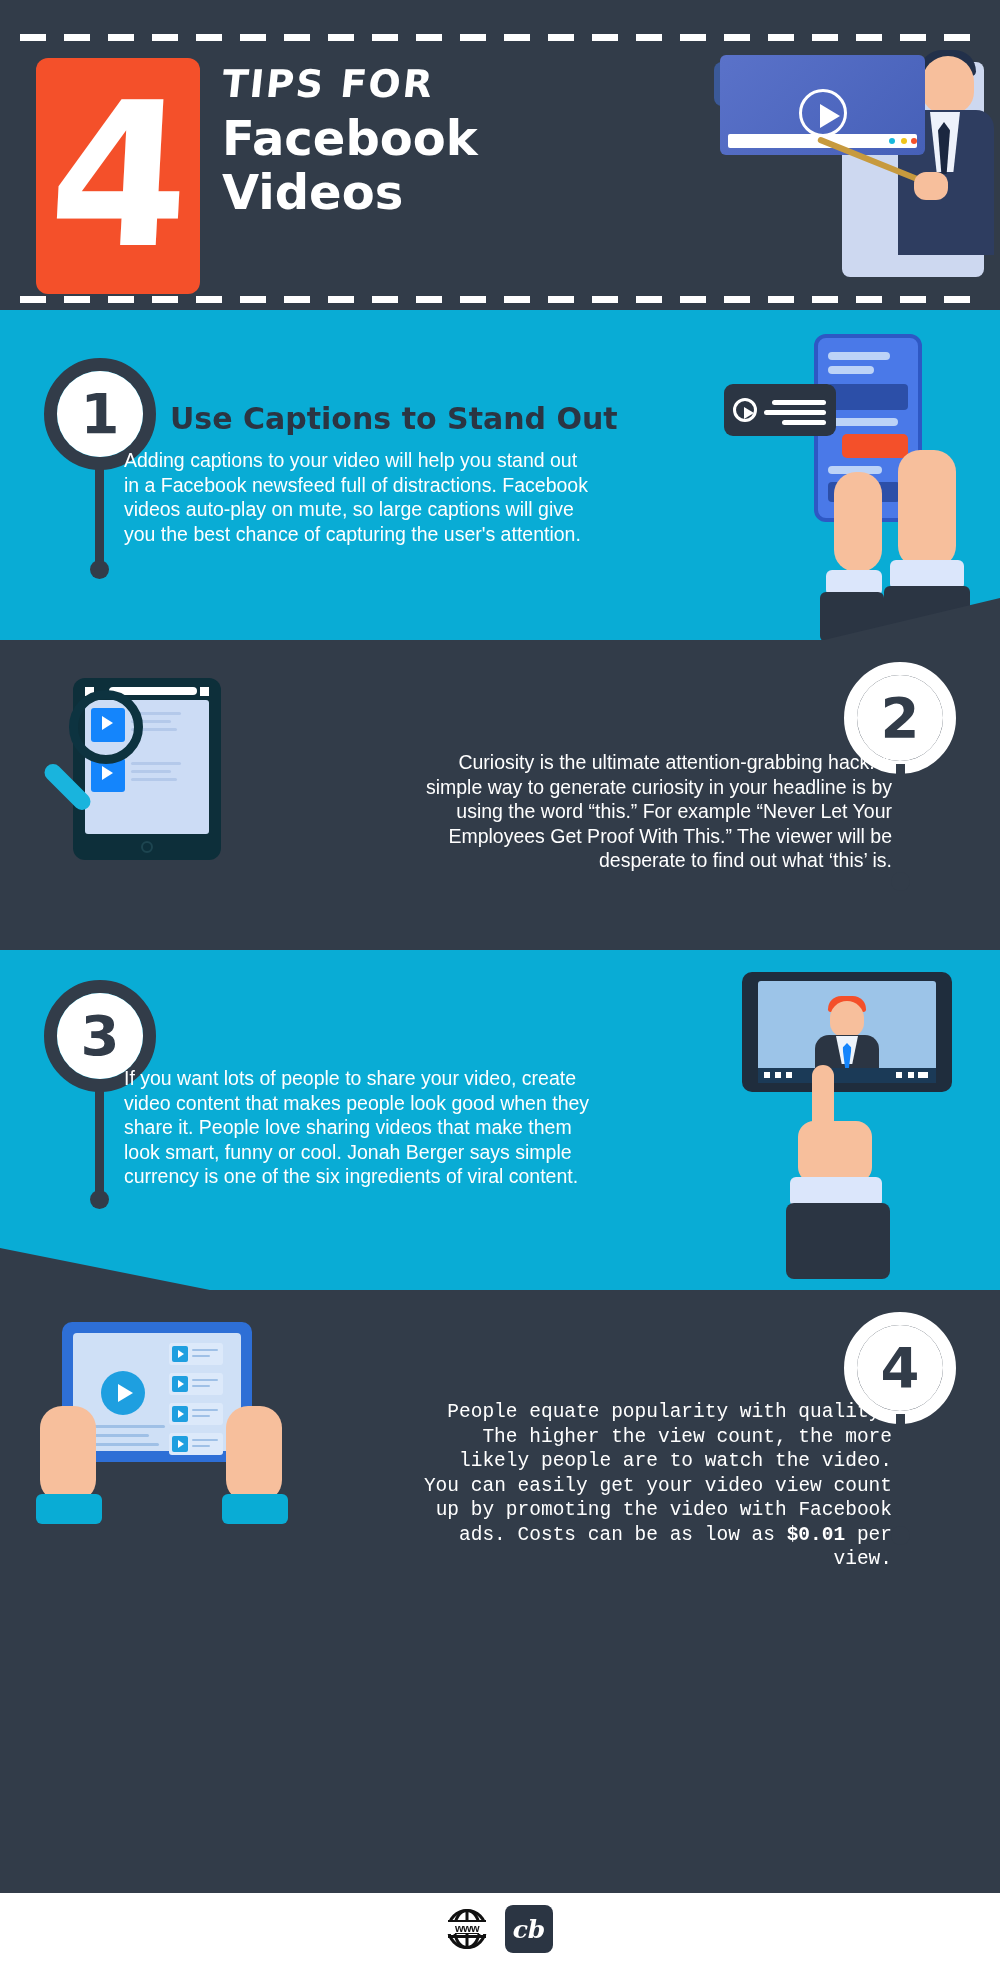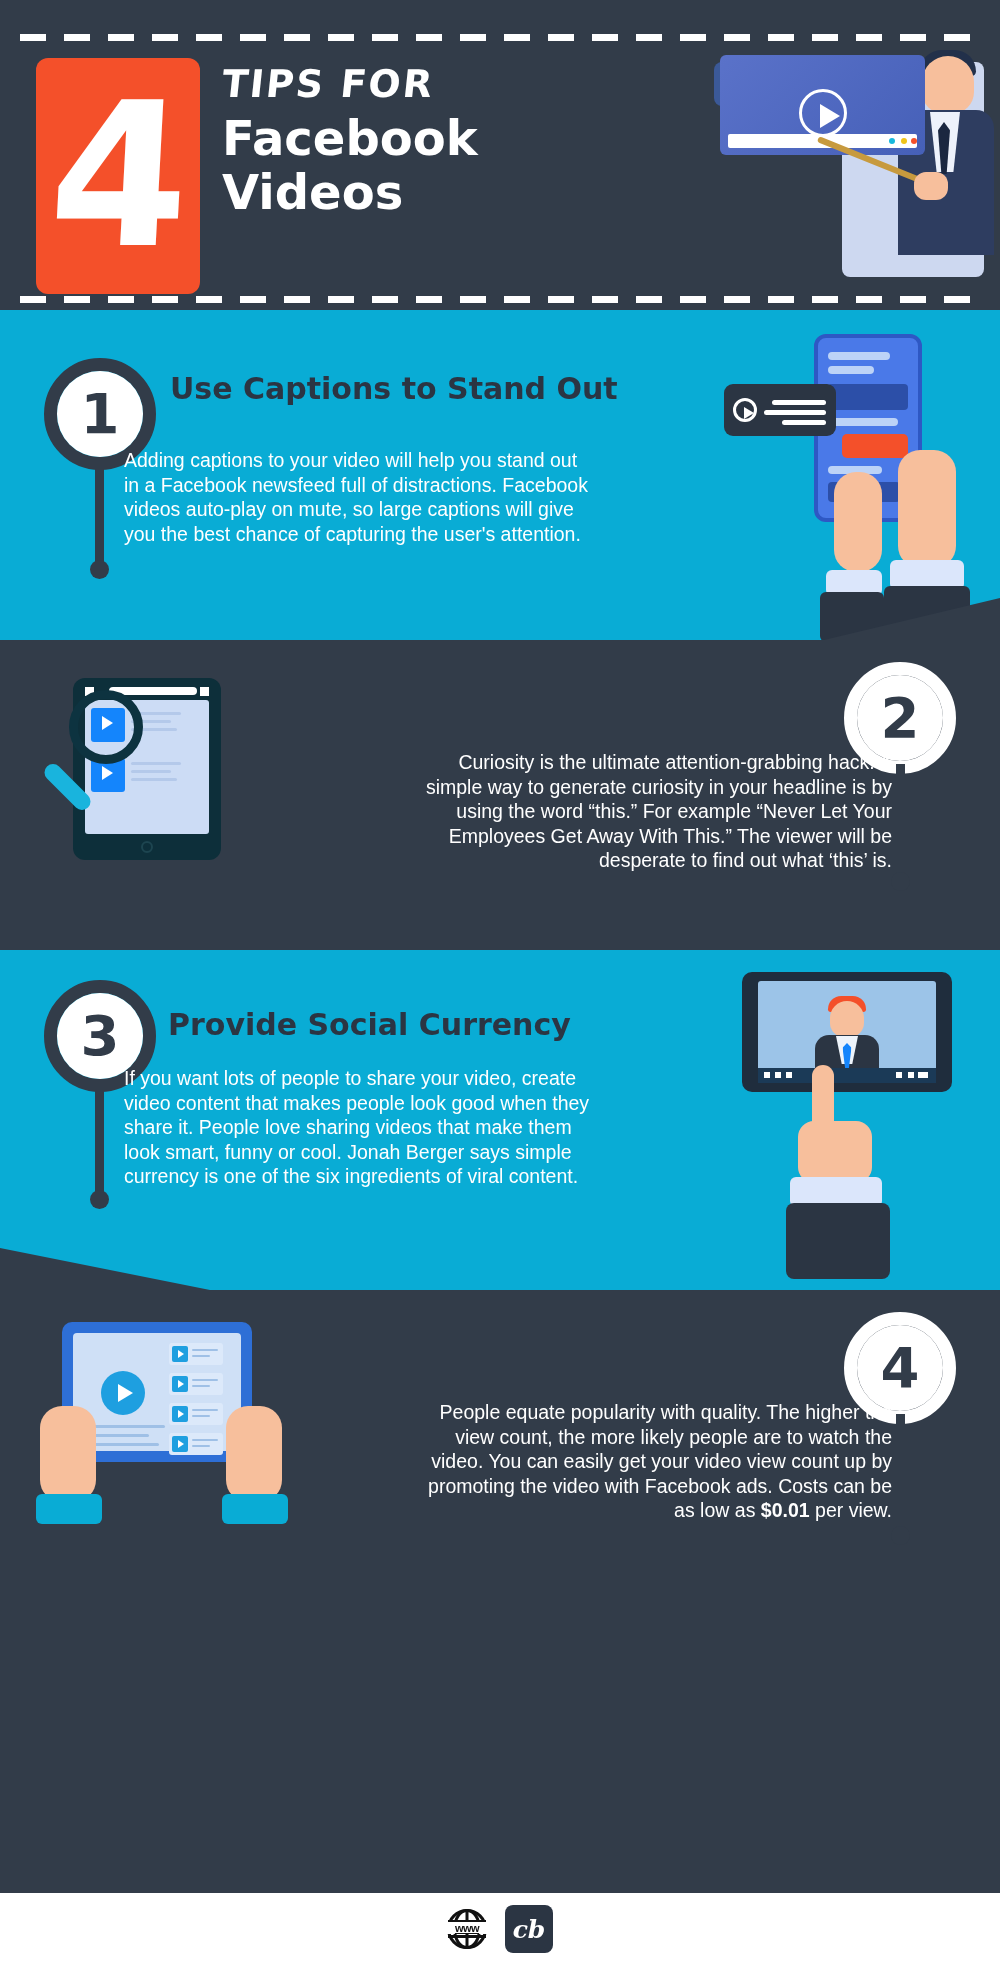--- a/index.html
+++ b/index.html
@@ -286,21 +286,21 @@
   <div class="section sec-cyan s1">
     <div class="marker" style="left:44px; top:48px;">
       <div class="ring"></div>
       <div class="disc">
         <span>1</span>
       </div>
     </div>
     <div class="stem" style="left:95px; top:150px; height:110px;"></div>
     <div class="stem-dot" style="left:90px; top:250px;"></div>
 
-    <div class="head dark" style="left:170px; top:62px; width:460px;">Use Captions to Stand Out</div>
+    <div class="head dark" style="left:170px; top:92px; width:460px;">Use Captions to Stand Out</div>
     <div class="body-txt" style="left:124px; top:138px; width:470px;">Adding captions to your video will help you stand out in a Facebook newsfeed full of distractions. Facebook videos auto-play on mute, so large captions will give you the best chance of capturing the user's attention.</div>
 
     <div class="s1-art">
       <div class="s1-phone">
         <div class="line" style="top:14px; width:62px;"></div>
         <div class="line" style="top:28px; width:46px;"></div>
         <div class="blk" style="top:46px; width:80px; height:26px;"></div>
         <div class="line" style="top:80px; width:70px;"></div>
         <div class="orange" style="left:24px; top:96px; width:66px; height:24px;"></div>
         <div class="line" style="top:128px; width:54px;"></div>
@@ -327,21 +327,21 @@
   <div class="section sec-dark s2">
     <div class="marker" style="right:44px; top:22px;">
       <div class="ring light"></div>
       <div class="disc">
         <span>2</span>
       </div>
     </div>
     <div class="stem" style="right:95px; top:124px; height:118px;"></div>
     <div class="stem-dot" style="right:90px; top:232px;"></div>
 
-    <div class="body-txt right" style="right:108px; top:110px; width:470px;">Curiosity is the ultimate attention-grabbing hack. A simple way to generate curiosity in your headline is by using the word “this.” For example “Never Let Your Employees Get Away With This.” The viewer will be desperate to find out what ‘this’ is.</div>
+    <div class="body-txt right" style="right:108px; top:110px; width:470px;">Curiosity is the ultimate attention-grabbing hack. A simple way to generate curiosity in your headline is by using the word “this.” For example “Never Let Your Employees Get Proof With This.” The viewer will be desperate to find out what ‘this’ is.</div>
 
     <div class="s2-art">
       <div class="tablet">
         <div class="tbar">
           <div class="ic" style="left:0;"></div>
           <div class="pill"></div>
           <div class="ic" style="right:0;"></div>
         </div>
         <div class="scr">
           <div class="thumb" style="left:6px; top:8px;"></div>
@@ -363,21 +363,20 @@
   <div class="section sec-cyan s3">
     <div class="marker" style="left:44px; top:30px;">
       <div class="ring"></div>
       <div class="disc">
         <span>3</span>
       </div>
     </div>
     <div class="stem" style="left:95px; top:132px; height:118px;"></div>
     <div class="stem-dot" style="left:90px; top:240px;"></div>
 
-    <div class="head dark" style="left:168px; top:58px; width:460px;">Provide Social Currency</div>
     <div class="body-txt" style="left:124px; top:116px; width:470px;">If you want lots of people to share your video, create video content that makes people look good when they share it. People love sharing videos that make them look smart, funny or cool. Jonah Berger says simple currency is one of the six ingredients of viral content.</div>
 
     <div class="s3-art">
       <div class="s3-tab">
         <div class="scr">
           <div class="vid-hair"></div>
           <div class="vid-head"></div>
           <div class="vid-body"></div>
           <div class="vid-shirt"></div>
           <div class="vid-tie"></div>
@@ -404,21 +403,21 @@
   <div class="section sec-dark s4">
     <div class="marker" style="right:44px; top:22px;">
       <div class="ring light"></div>
       <div class="disc">
         <span>4</span>
       </div>
     </div>
     <div class="stem" style="right:95px; top:124px; height:122px;"></div>
     <div class="stem-dot" style="right:90px; top:236px;"></div>
 
-    <div class="body-txt right" style="right:108px; top:110px; width:470px;"><span>People equate popularity with quality. The higher the view count, the more likely people are to watch the video. You can easily get your video view count up by promoting the video with Facebook ads. Costs can be as low as </span><b>$0.01</b><span> per view.</span></div>
+    <div class="body-txt right" style="right:108px; top:110px; width:470px;font-family:Liberation Mono, monospace;"><span>People equate popularity with quality. The higher the view count, the more likely people are to watch the video. You can easily get your video view count up by promoting the video with Facebook ads. Costs can be as low as </span><b>$0.01</b><span> per view.</span></div>
 
     <div class="s4-art">
       <div class="s4-tab">
         <div class="inner">
           <div class="s4-play"></div>
           <div class="s4l" style="top:92px; width:74px;"></div>
           <div class="s4l" style="top:101px; width:58px;"></div>
           <div class="s4l" style="top:110px; width:68px;"></div>
           <div class="s4-row" style="top:10px;">
             <div class="mini"></div>

